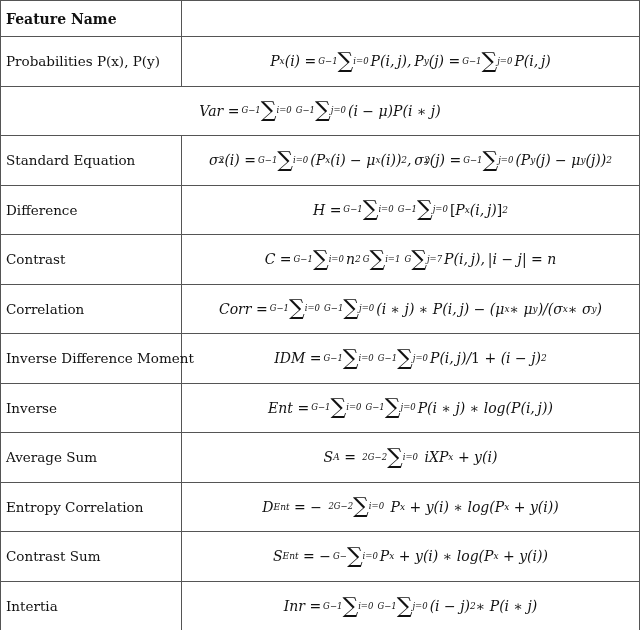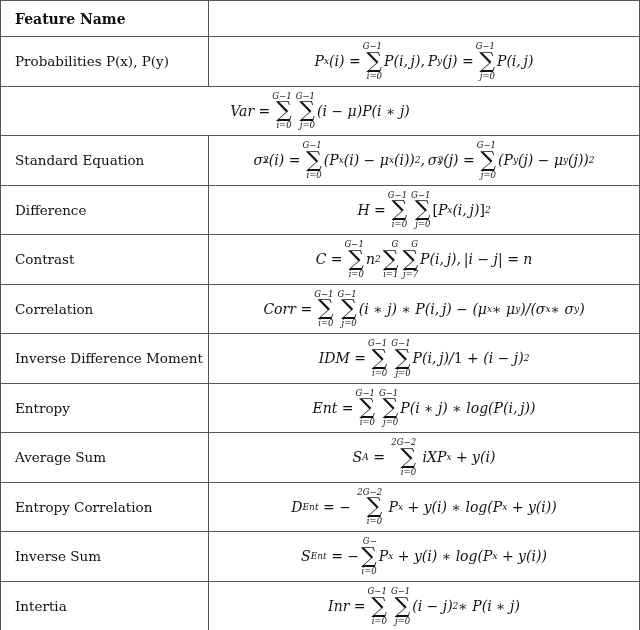--- a/index.html
+++ b/index.html
@@ -2,26 +2,26 @@
 <html><head>
 <meta charset="utf-8">
 <style>
   html, body { margin: 0; padding: 0; background: #ffffff; }
   body { width: 640px; height: 630px; overflow: hidden; font-family: "DejaVu Serif", "Liberation Serif", serif; color: #111; }
   .tbl { position: absolute; left: 0; top: 0; width: 638px; border: 1.5px solid #555; border-collapse: collapse; }
   .row { display: flex; border-bottom: 1.5px solid #555; box-sizing: border-box; }
   .row:last-child { border-bottom: none; }
   .head { height: 36px; }
   .body-row { height: 49.5px; }
-  .c1 { width: 208px; border-right: 1.5px solid #555; display: flex; align-items: center; padding-left: 14px; box-sizing: border-box; font-size: 13.5px; white-space: nowrap; }
+  .c1 { width: 181px; border-right: 1.5px solid #555; display: flex; align-items: center; padding-left: 5px; box-sizing: border-box; font-size: 13.5px; white-space: nowrap; }
   .c2 { flex: 1; display: flex; align-items: center; justify-content: center; font-size: 14px; }
   .head .c1, .head .c2 { font-weight: bold; font-size: 14px; }
   .eq { display: inline-flex; align-items: center; font-style: italic; font-family: "DejaVu Serif", serif; white-space: nowrap; }
   .up { font-style: normal; }
-  .sum { display: inline-flex; flex-direction: column; align-items: flex-end; line-height: 1; margin: 0 2px; font-style: italic; }
+  .sum { display: inline-flex; flex-direction: row; align-items: center; line-height: 1; margin: 0 2px; font-style: italic; }
   .sum .lim { font-size: 8.5px; }
   .sum .sig { font-size: 22px; font-style: normal; line-height: 0.95; font-family: "DejaVu Serif", serif; }
   sub, sup { font-size: 9px; }
   sub { vertical-align: -3px; }
   sup { vertical-align: 6px; }
 </style>
 </head>
 <body>
 
 <div class="tbl">
@@ -157,21 +157,21 @@
         <span class="sum">
             <span class="lim">G−1</span>
             <span class="sig">∑</span>
             <span class="lim">j=0</span>
           </span>
         P(i, j)/<span class="up">1&nbsp;+&nbsp;</span>(i<span class="up">&nbsp;−&nbsp;</span>j)<sup>2</sup></span>
     </div>
   </div>
 
   <div class="row body-row">
-    <div class="c1">Entropy</div>
+    <div class="c1">Inverse</div>
     <div class="c2" title="Ent = Σ_{i=0}^{G−1} Σ_{j=0}^{G−1} P(i * j) * log(P(i,j))">
       <span class="eq">Ent&nbsp;<span class="up">=</span>
         <span class="sum">
             <span class="lim">G−1</span>
             <span class="sig">∑</span>
             <span class="lim">i=0</span>
           </span>
         <span class="sum">
             <span class="lim">G−1</span>
             <span class="sig">∑</span>
@@ -201,21 +201,21 @@
         <span class="sum">
             <span class="lim">2G−2</span>
             <span class="sig">∑</span>
             <span class="lim">i=0</span>
           </span>
         &nbsp;P<sub>x</sub><span class="up">&nbsp;+&nbsp;</span>y(i) ∗ log(P<sub>x</sub><span class="up">&nbsp;+&nbsp;</span>y(i))</span>
     </div>
   </div>
 
   <div class="row body-row">
-    <div class="c1">Inverse Sum</div>
+    <div class="c1">Contrast Sum</div>
     <div class="c2" title="S_Ent = − Σ_{i=0}^{G−} P_x + y(i) * log(P_x + y(i))">
       <span class="eq">S<sub>Ent</sub>&nbsp;<span class="up">=&nbsp;−</span>
         <span class="sum">
             <span class="lim">G−</span>
             <span class="sig">∑</span>
             <span class="lim">i=0</span>
           </span>
         P<sub>x</sub><span class="up">&nbsp;+&nbsp;</span>y(i) ∗ log(P<sub>x</sub><span class="up">&nbsp;+&nbsp;</span>y(i))</span>
     </div>
   </div>

